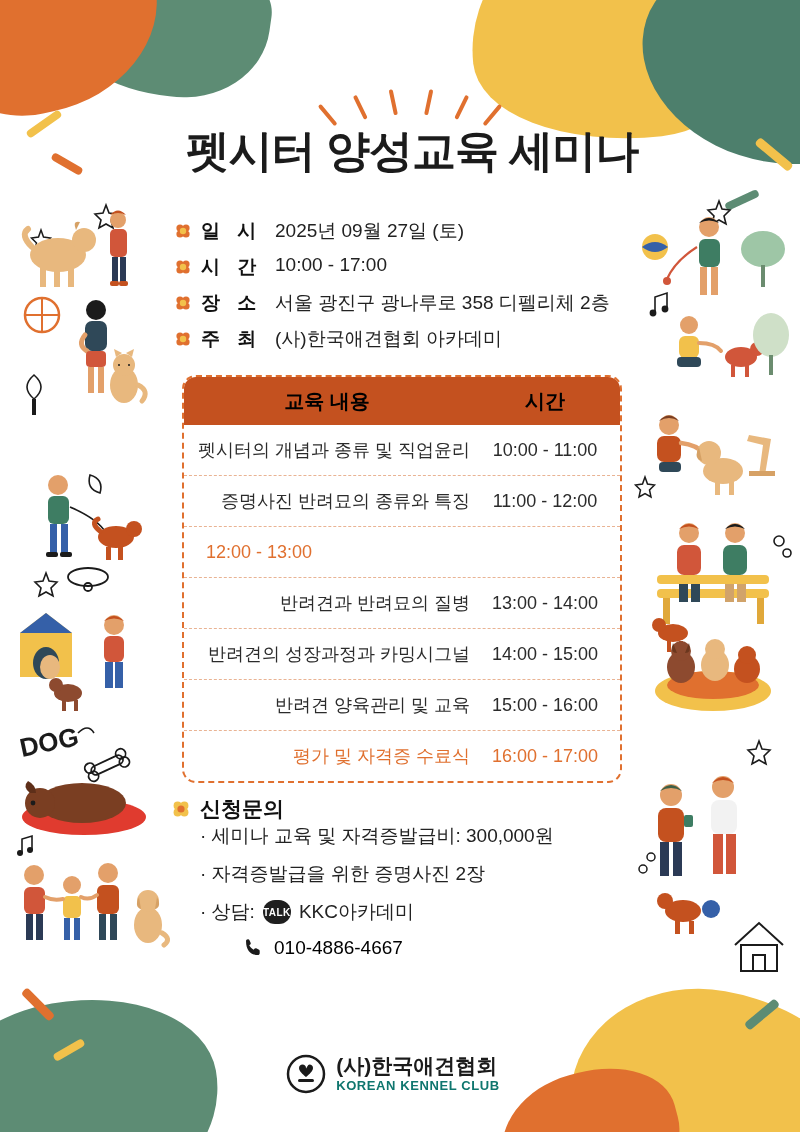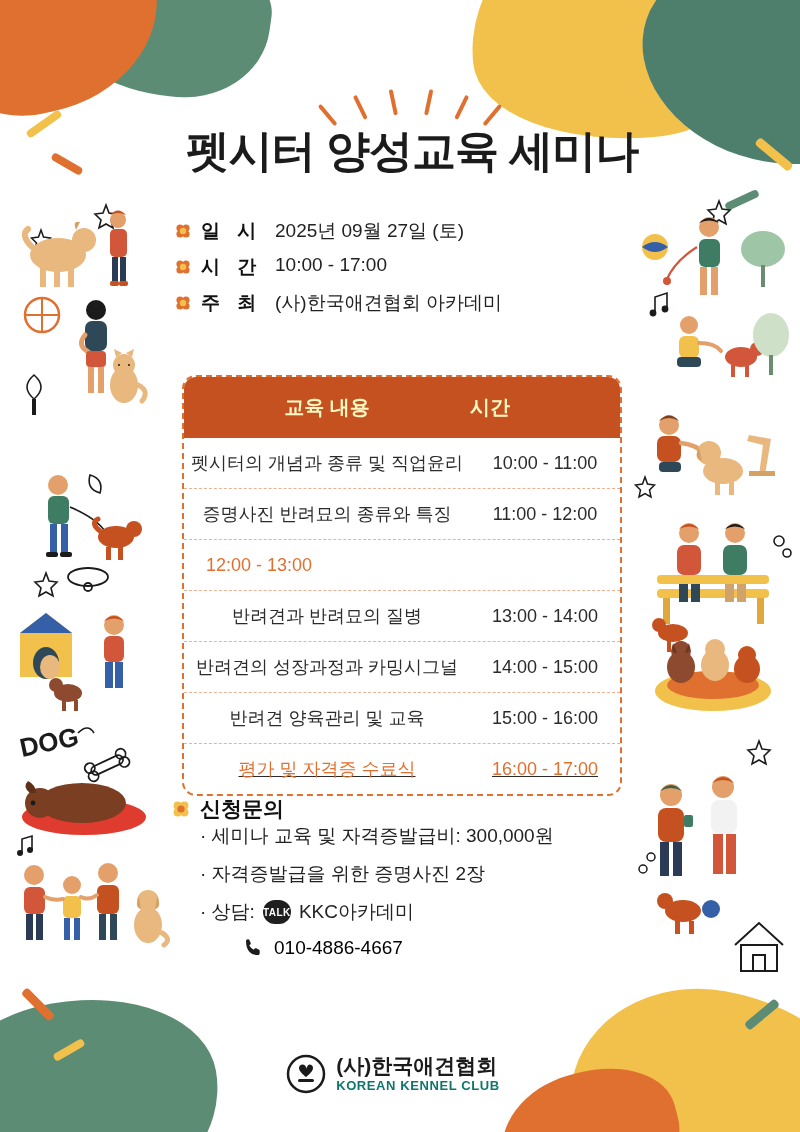--- a/index.html
+++ b/index.html
@@ -152,46 +152,46 @@
     top: 375px;
     width: 436px;
     border: 2px dashed #e0702f;
     border-radius: 14px;
     overflow: hidden;
     background: #ffffff;
   }
   .thead {
     display: flex;
     background: #c4511f;
-    color: #fef9c3;
+    color: #000000;
     font-size: 20px;
     font-weight: bold;
-    height: 61px;
+    height: 48px;
     align-items: center;
   }
   .th-content {
     flex: 1;
     text-align: center;
   }
   .th-time {
     width: 150px;
-    text-align: left;
+    text-align: center;
   }
   .trow {
     display: flex;
     align-items: center;
     height: 50px;
     font-size: 18px;
     color: #2b2b2b;
     border-bottom: 1px dashed #e9b393;
   }
-  .trow:last-child { border-bottom: none; text-decoration: underline; }
+  .trow:last-child { border-bottom: none; }
   .td-content {
     flex: 1;
-    text-align: center;
+    text-align: right;
   }
   .td-time {
     width: 150px;
     text-align: center;
   }
   .trow.highlight .td-content,
   .trow.highlight .td-time {
     color: #e0702f;
   }
 
@@ -329,20 +329,31 @@
         <circle cx="5" cy="5" r="3.6" fill="#e0702f"></circle>
           <circle cx="11" cy="5" r="3.6" fill="#e0702f"></circle>
         <circle cx="5" cy="11" r="3.6" fill="#e0702f"></circle>
           <circle cx="11" cy="11" r="3.6" fill="#e0702f"></circle>
         <circle cx="8" cy="8" r="3.2" fill="#f2c14b"></circle>
       </svg>
       <div class="info-label">시 간</div>
       <div class="info-value">10:00 - 17:00</div>
     </div>
 
+    <div class="info-row">
+      <svg class="flower" viewBox="0 0 16 16">
+        <circle cx="5" cy="5" r="3.6" fill="#e0702f"></circle>
+          <circle cx="11" cy="5" r="3.6" fill="#e0702f"></circle>
+        <circle cx="5" cy="11" r="3.6" fill="#e0702f"></circle>
+          <circle cx="11" cy="11" r="3.6" fill="#e0702f"></circle>
+        <circle cx="8" cy="8" r="3.2" fill="#f2c14b"></circle>
+      </svg>
+      <div class="info-label">장 소</div>
+      <div class="info-value">서울 광진구 광나루로 358 디펠리체 2층</div>
+    </div>
 
     <div class="info-row">
       <svg class="flower" viewBox="0 0 16 16">
         <circle cx="5" cy="5" r="3.6" fill="#e0702f"></circle>
           <circle cx="11" cy="5" r="3.6" fill="#e0702f"></circle>
         <circle cx="5" cy="11" r="3.6" fill="#e0702f"></circle>
           <circle cx="11" cy="11" r="3.6" fill="#e0702f"></circle>
         <circle cx="8" cy="8" r="3.2" fill="#f2c14b"></circle>
       </svg>
       <div class="info-label">주 최</div>

